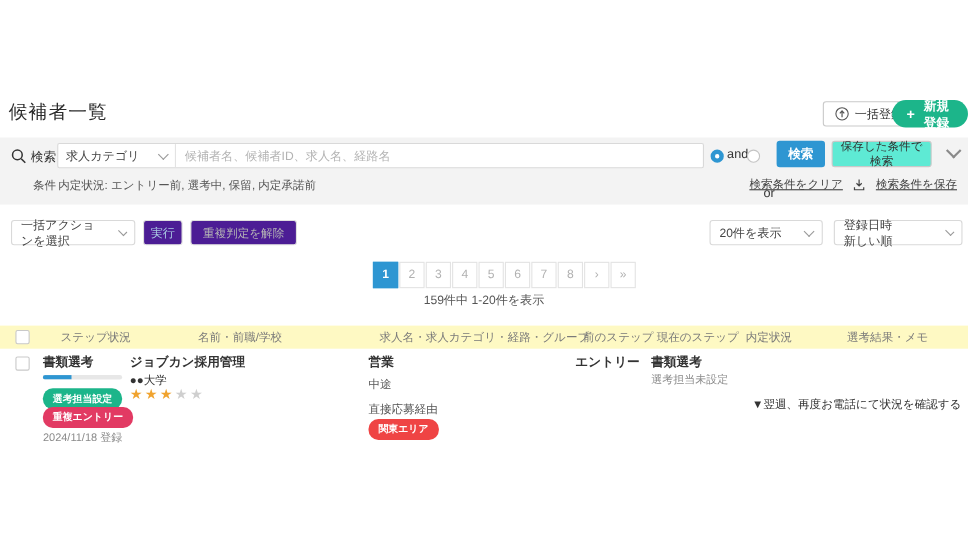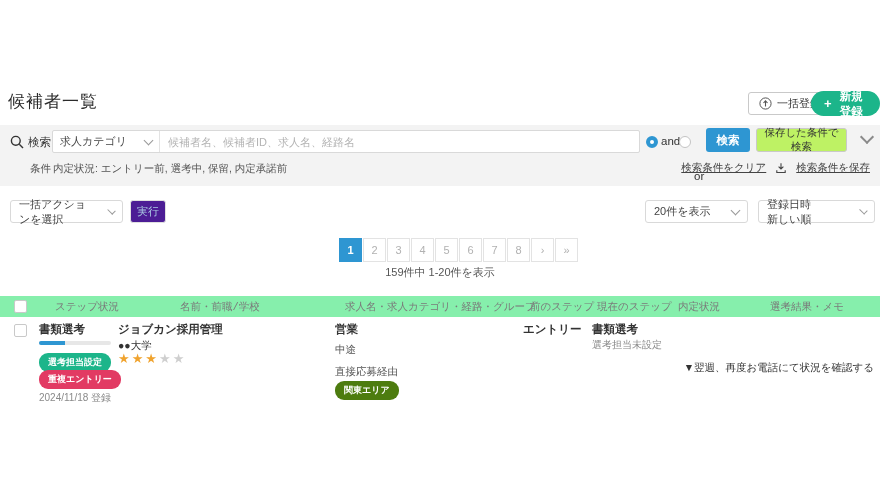--- a/index.html
+++ b/index.html
@@ -27,21 +27,21 @@
     font-family:"Liberation Sans","DejaVu Sans",sans-serif;background:transparent;}
   .combo-input::placeholder{color:#b3b3b3;}
   .chev{width:6px;height:6px;border-left:1.5px solid #999;border-bottom:1.5px solid #999;
     transform:rotate(-45deg);display:inline-block;margin-top:-3px;}
   .chev-lg{width:8px;height:8px;border-width:2px;border-color:#8a8a8a;}
   .radio{width:12px;height:12px;border-radius:50%;box-sizing:border-box;background:#fff;display:inline-block;cursor:pointer;}
   .radio.on{border:4px solid #2e96d2;}
   .radio.off{border:1px solid #c4c4c4;}
   .btn-primary{display:flex;align-items:center;justify-content:center;height:24px;
     background:#2e96d2;color:#fff;font-size:11.5px;font-weight:bold;border:none;border-radius:3px;cursor:pointer;}
-  .btn-white{display:flex;align-items:center;justify-content:center;height:24px;background:#bef264;
+  .btn-white{display:flex;align-items:center;justify-content:center;height:24px;background:#5eead4;
     border:1px solid #c9c9c9;border-radius:3px;font-size:10.5px;color:#333;cursor:pointer;}
   .cond{font-size:10.5px;color:#555;}
   .linkrow{display:flex;align-items:center;gap:9px;}
   .tlink{font-size:10.5px;color:#444;text-decoration:underline;cursor:pointer;}
 
   
   .select{display:flex;align-items:center;justify-content:space-between;background:#fff;
     border:1px solid #d9d9d9;border-radius:3px;height:23px;padding:0 8px;font-size:11px;color:#444;
     box-sizing:border-box;cursor:pointer;}
   .btn-dis{display:flex;align-items:center;justify-content:center;height:23px;background:#4c1d95;
@@ -50,34 +50,34 @@
   .btn-dis.dup{font-size:10.5px;color:#b5b5b5;}
 
   
   .pager{display:flex;gap:1px;}
   .page{width:23px;height:24px;display:flex;align-items:center;justify-content:center;
     background:#fff;border:1px solid #e3e3e3;font-size:11px;color:#b1b1b1;box-sizing:border-box;cursor:pointer;}
   .page.active{background:#2e96d2;border-color:#2e96d2;color:#fff;font-weight:bold;}
   .summary{font-size:11px;color:#555;text-align:center;width:880px;}
 
   
-  .thead{left:0;top:296px;width:880px;height:21px;background:#86efac;font-family:Liberation Mono, monospace;}
+  .thead{left:0;top:296px;width:880px;height:21px;background:#fef9c3;}
   .th{position:absolute;top:4px;font-size:10.5px;color:#7a7a7a;white-space:nowrap;}
   .checkbox{width:13px;height:13px;background:#fff;border:1px solid #c9c9c9;border-radius:2px;
     box-sizing:border-box;display:inline-block;cursor:pointer;}
   .cell-main{font-size:11.5px;font-weight:bold;color:#333;white-space:nowrap;}
   .cell-sub{font-size:10.5px;color:#555;white-space:nowrap;}
   .cell-note{font-size:10px;color:#8a8a8a;white-space:nowrap;}
   .progress{width:72px;height:4px;background:#e7e7e7;border-radius:2px;overflow:hidden;}
   .progress>span{display:block;height:100%;background:#2e96d2;}
   .pill{display:inline-block;padding:3px 9px;border-radius:9px;font-size:9px;font-weight:bold;
     color:#fff;white-space:nowrap;cursor:pointer;}
   .pill.green{background:#1cb58a;}
   .pill.red{background:#e23a63;}
-  .pill.blue{background:#4d7c0f;}
+  .pill.blue{background:#ef4444;}
   .stars{display:flex;gap:2px;font-size:13px;color:#cfcfcf;letter-spacing:0;}
   .star.on{color:#f0a32e;}
   .memo{font-size:10.5px;color:#333;white-space:nowrap;}
   .upload-circle{width:13px;height:13px;flex:0 0 auto;}
 </style>
 </head>
 <body>
 
 <div class="stage">
 
@@ -131,20 +131,21 @@
       </svg>
       <span class="tlink">検索条件を保存</span>
     </div>
   </div>
 
   <div class="abs select" style="left:10px;top:200px;width:113px;gap:13px;">
     <span>一括アクションを選択</span>
     <span class="chev"></span>
   </div>
   <button class="abs btn-dis exec" style="left:130px;top:200px;width:36px;">実行</button>
+  <button class="abs btn-dis dup" style="left:173px;top:200px;width:97px;">重複判定を解除</button>
 
   <div class="abs select" style="left:645px;top:200px;width:103px;">
     <span>20件を表示</span>
     <span class="chev"></span>
   </div>
   <div class="abs select" style="left:758px;top:200px;width:117px;gap:40px;">
     <span>登録日時 新しい順</span>
     <span class="chev"></span>
   </div>
 

